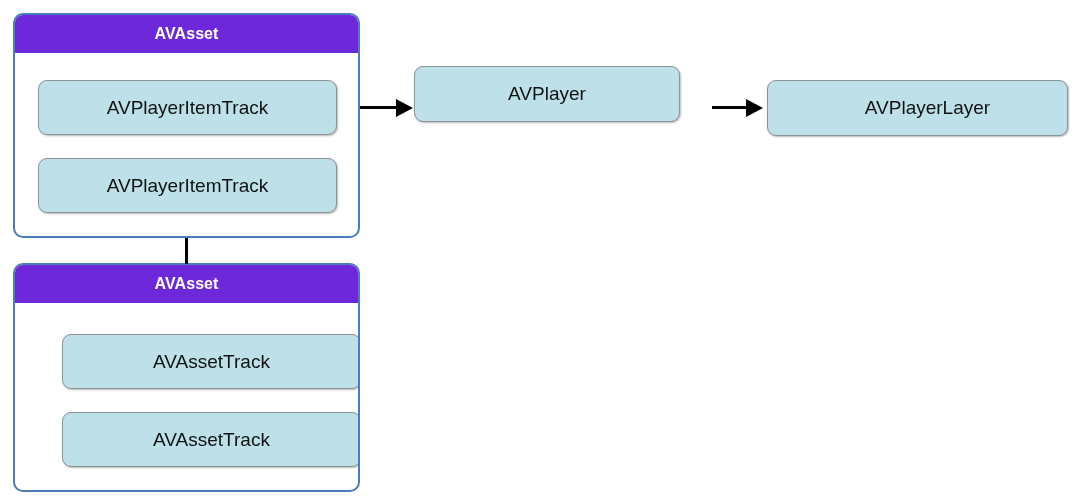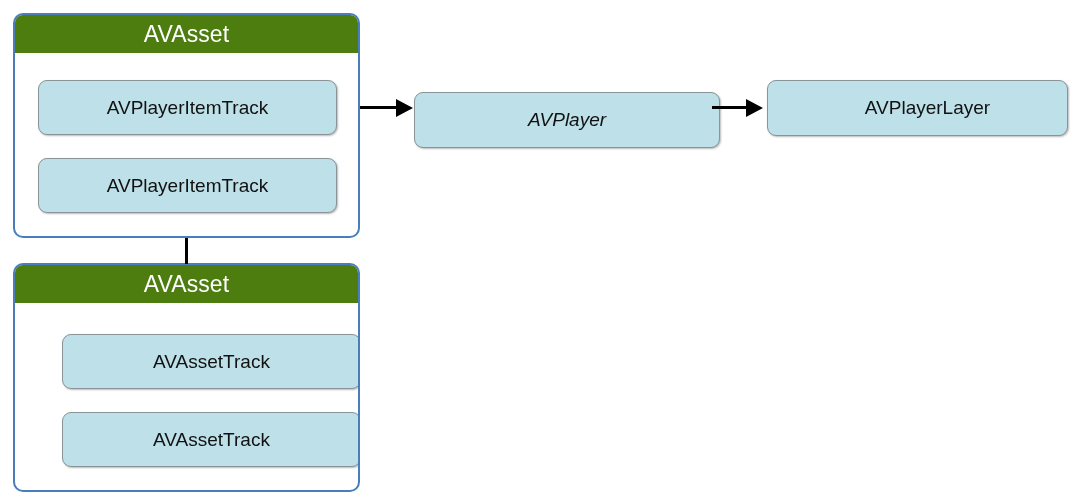--- a/index.html
+++ b/index.html
@@ -26,24 +26,24 @@
   .group-box {
     position: absolute;
     box-sizing: border-box;
     background: #ffffff;
     border: 2px solid #4a7ebb;
     border-radius: 10px;
     overflow: hidden;
   }
   .group-header {
     height: 38px;
-    background: #4d7c0f;
+    background: #6d28d9;
     color: #ffffff;
-    font-size: 23px;
-    font-weight: normal;
+    font-size: 16px;
+    font-weight: bold;
     display: flex;
     align-items: center;
     justify-content: center;
     letter-spacing: 0.1px;
   }
   .group-body {
     position: relative;
     padding: 0;
   }
 
@@ -101,21 +101,21 @@
     <div class="group-body" style="height:189px;margin-left:24px;">
       <div class="node" style="left:23px; top:31px; width:299px; height:55px;">
         <span>AVAssetTrack</span>
       </div>
       <div class="node" style="left:23px; top:109px; width:299px; height:55px;">
         <span>AVAssetTrack</span>
       </div>
     </div>
   </div>
 
-  <div class="node" style="left:414px; top:92px; width:306px; height:56px;font-style:italic;">
+  <div class="node" style="left:414px; top:66px; width:266px; height:56px;">
     <span>AVPlayer</span>
   </div>
 
   <div class="node" style="left:767px; top:80px; width:301px; height:56px;padding-left:20px;">
     <span>AVPlayerLayer</span>
   </div>
 
   <div class="connector conn-h" style="left:360px; top:106px; width:38px;"></div>
   <div class="arrow-head" style="left:396px; top:98.5px;"></div>
 

